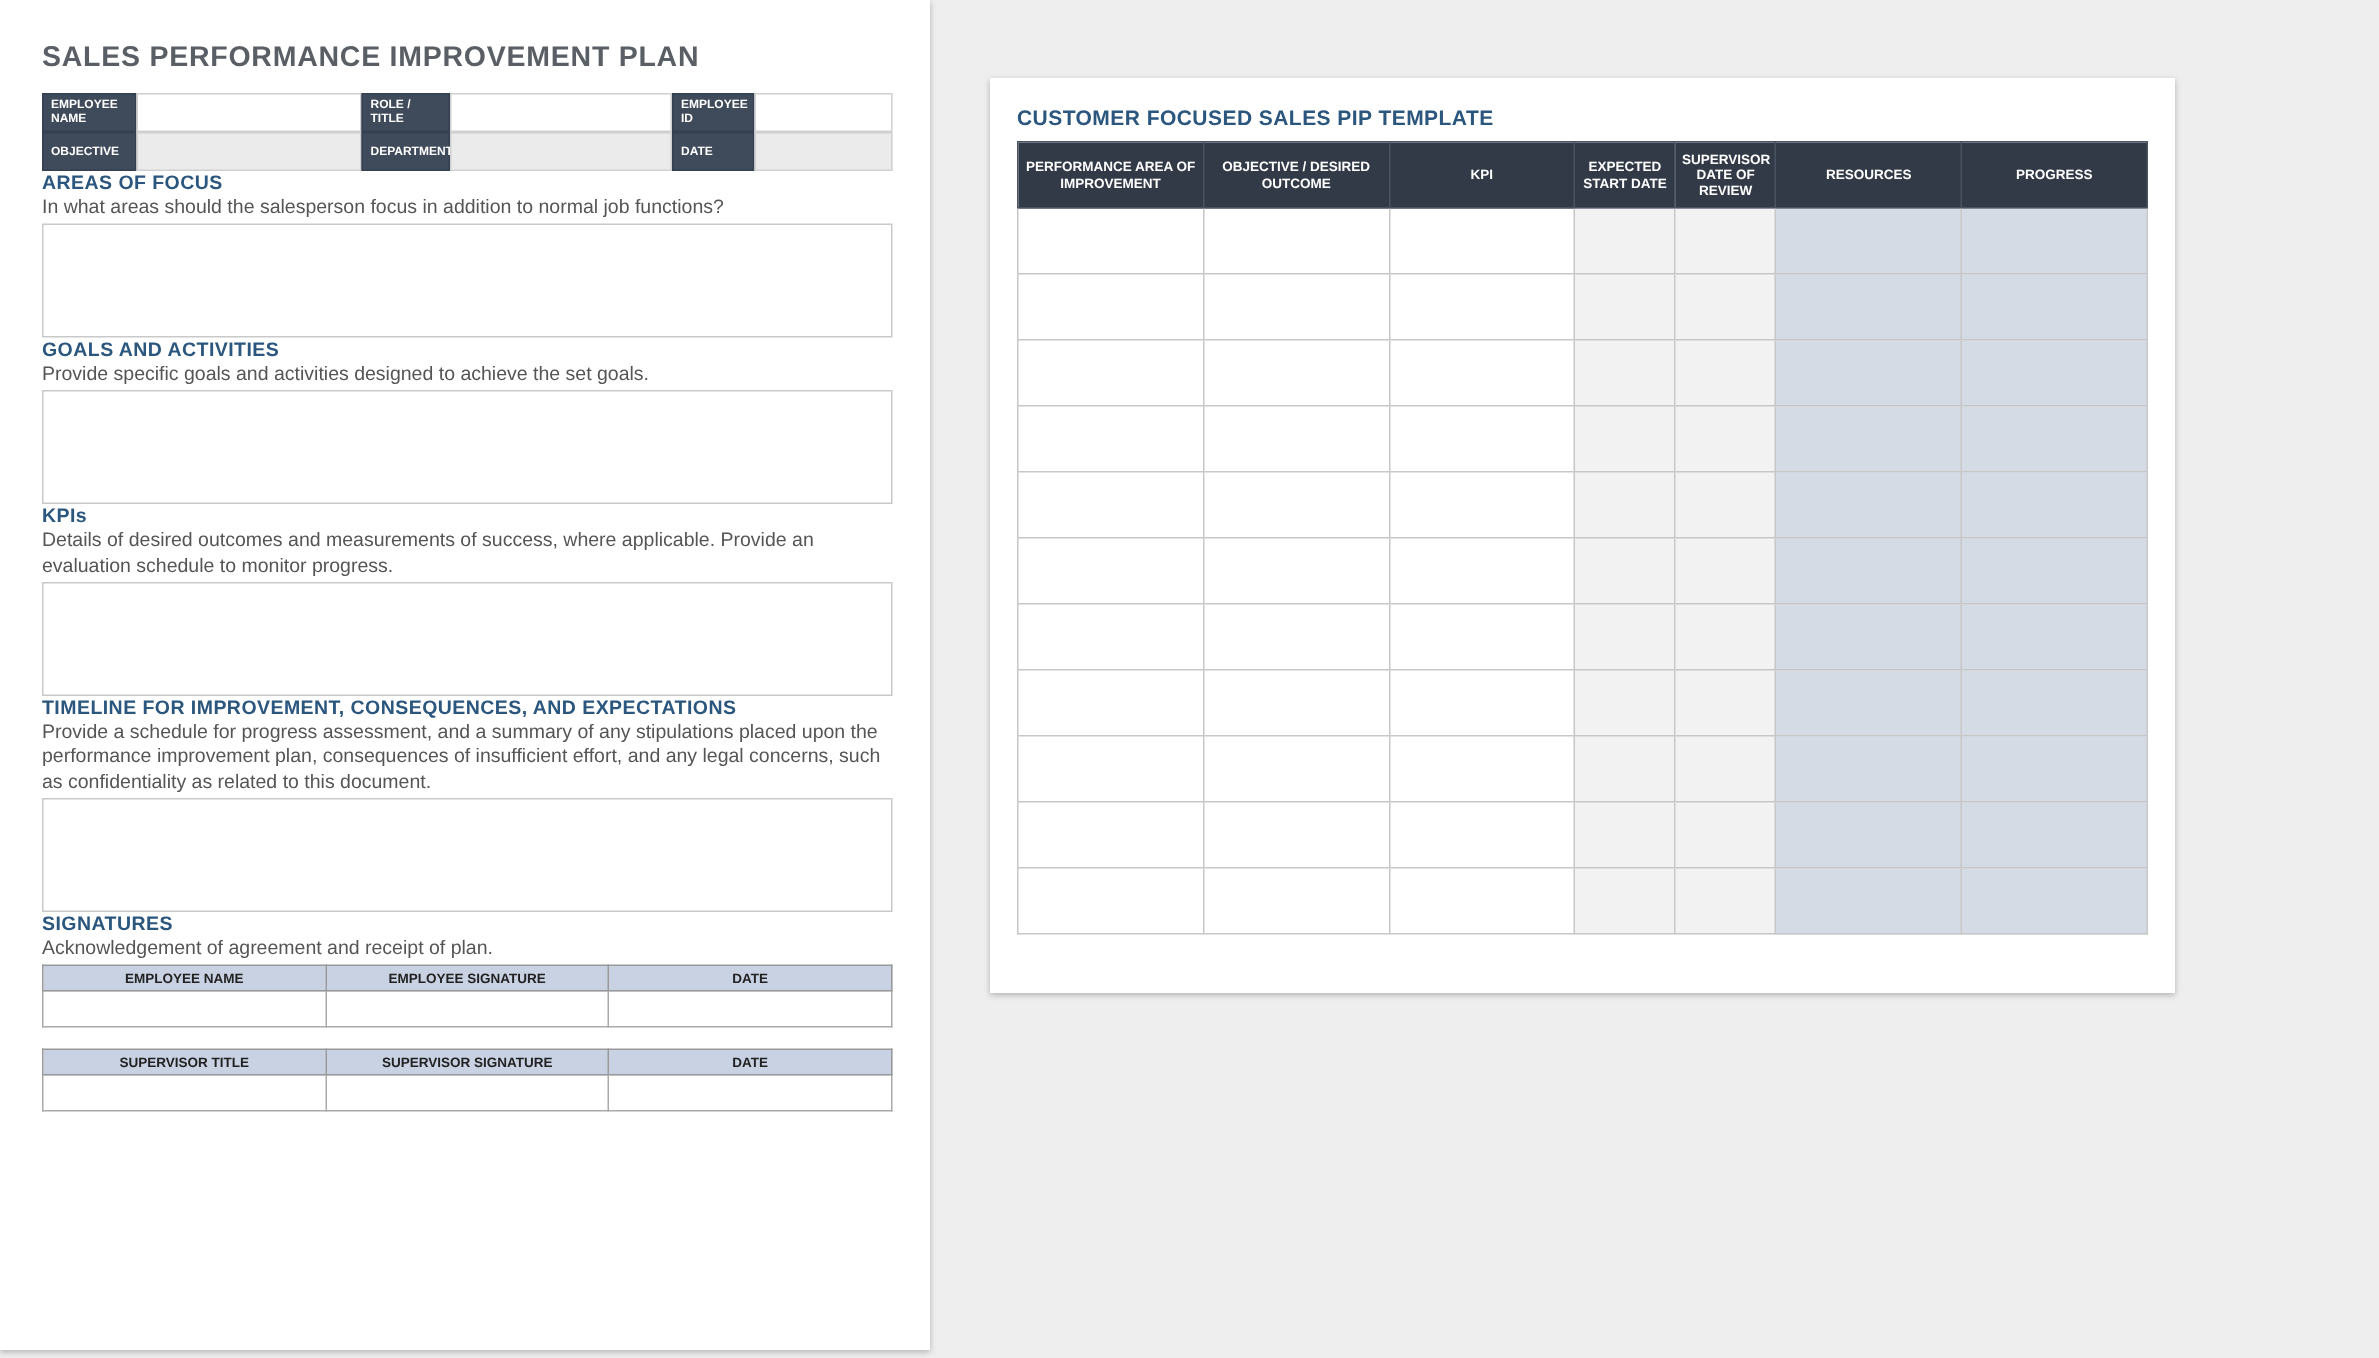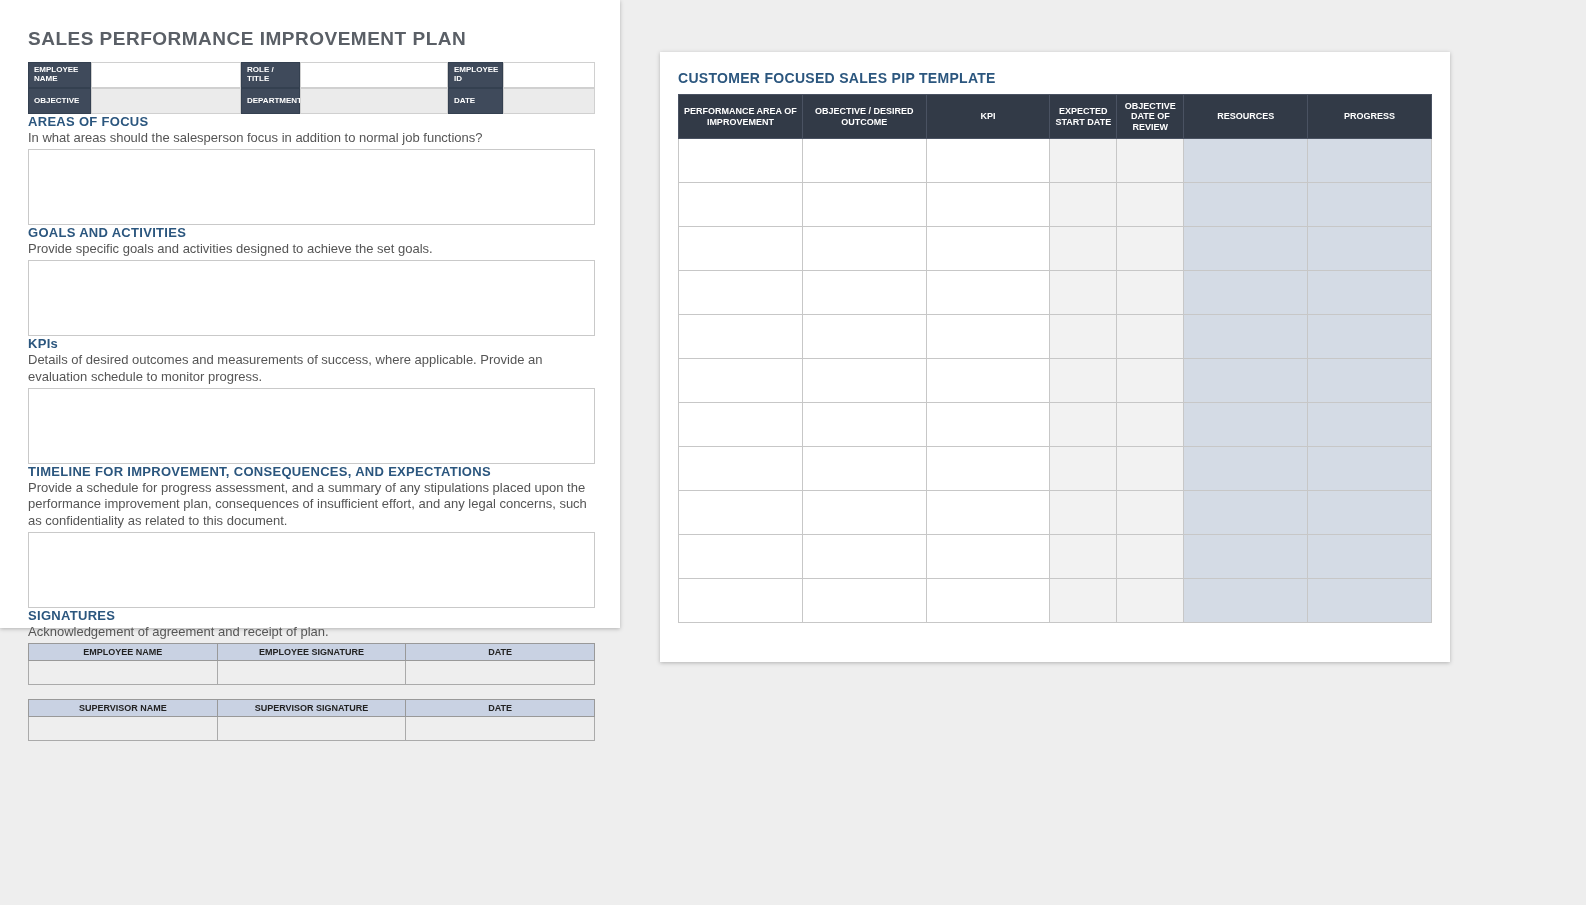--- a/index.html
+++ b/index.html
@@ -19,21 +19,21 @@
     padding: 0;
   }
   .page {
     background: #fff;
     box-shadow: 0 1px 4px rgba(0,0,0,.25);
   }
   .page-left {
     width: 620px;
     margin-top: 0px;
     padding: 28px 28px 28px 28px;
-    height: 628px;
+    height: 900px;
   }
   .page-right {
     width: 790px;
     margin-top: 52px;
     padding: 18px 18px 24px 18px;
     height: 610px;
   }
   .doc-title {
     font-size: 19px;
     font-weight: 700;
@@ -207,21 +207,21 @@
           <td></td>
         </tr>
       </tbody>
         </table>
 
       <div class="sig-gap"></div>
 
       <table class="sig-table">
         <tbody>
             <tr>
-          <th style="width:33.3%">SUPERVISOR NAME</th>
+          <th style="width:33.3%">SUPERVISOR TITLE</th>
           <th style="width:33.3%">SUPERVISOR SIGNATURE</th>
           <th style="width:33.3%">DATE</th>
         </tr>
         <tr>
           <td></td>
           <td></td>
           <td></td>
         </tr>
       </tbody>
         </table>
@@ -239,21 +239,21 @@
           <col class="c-review">
           <col class="c-res">
           <col class="c-prog">
       </colgroup>
       <thead>
         <tr>
           <th>PERFORMANCE AREA OF IMPROVEMENT</th>
           <th>OBJECTIVE / DESIRED OUTCOME</th>
           <th>KPI</th>
           <th>EXPECTED START DATE</th>
-          <th>OBJECTIVE DATE OF REVIEW</th>
+          <th>SUPERVISOR DATE OF REVIEW</th>
           <th>RESOURCES</th>
           <th>PROGRESS</th>
         </tr>
       </thead>
       <tbody id="pip-body">
           <tr>
             <td></td>
             <td></td>
             <td></td>
             <td class="gray"></td>

